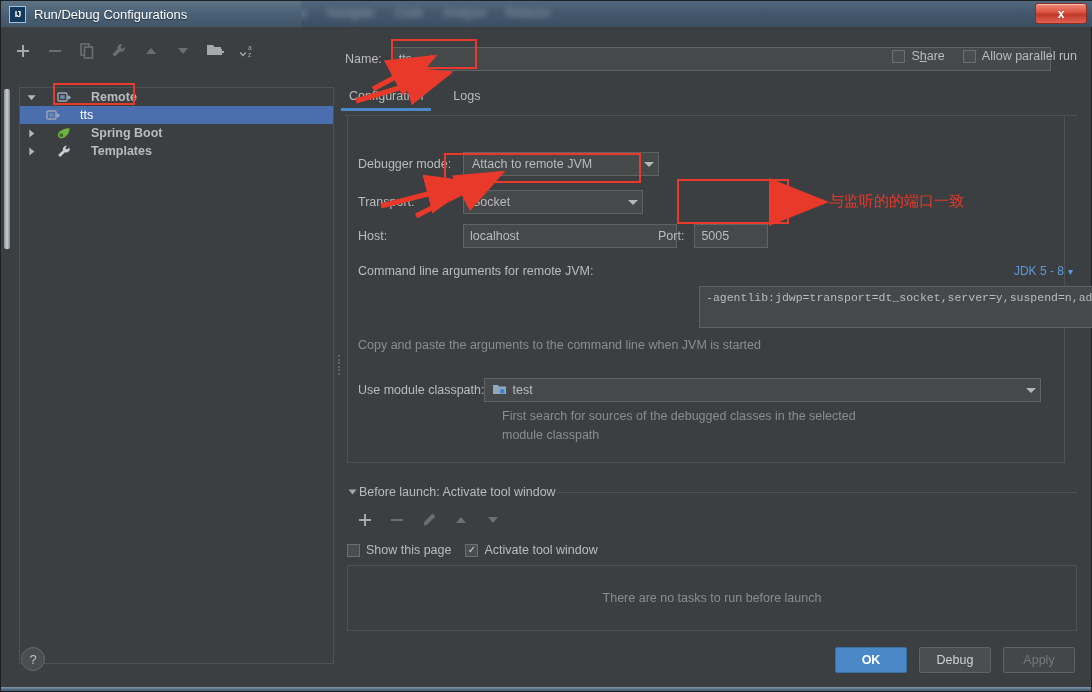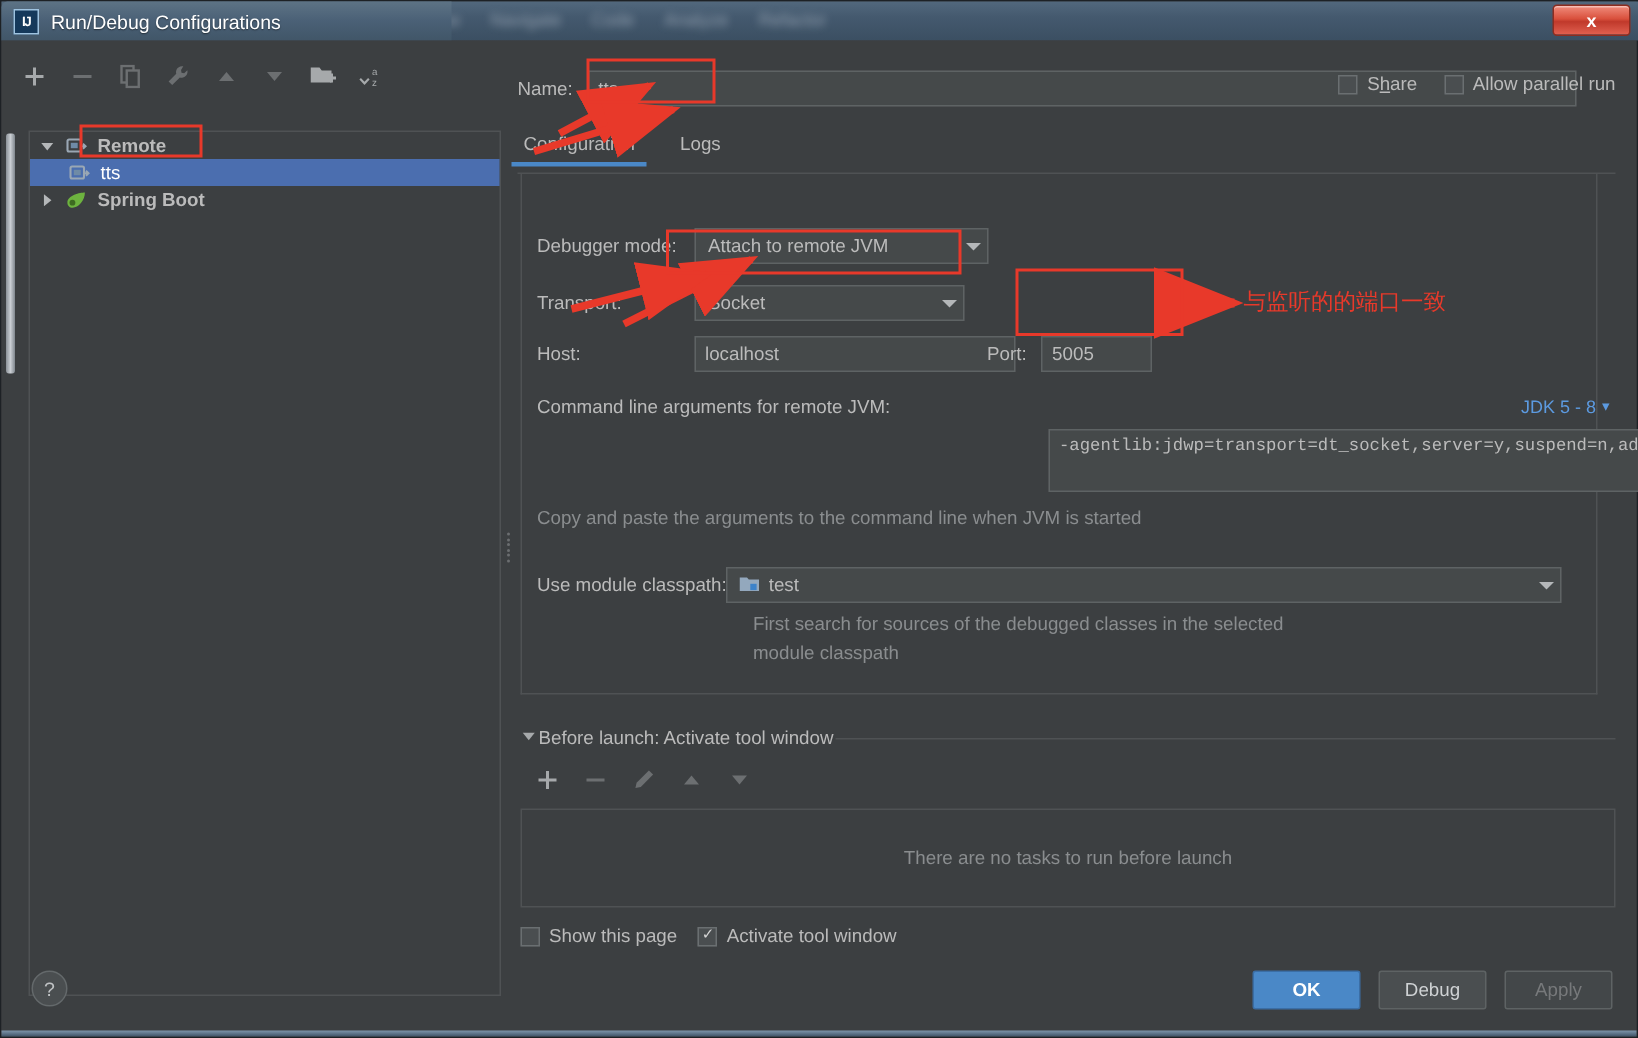--- a/index.html
+++ b/index.html
@@ -83,21 +83,21 @@
 
   
   #treepanel {
     position: absolute; left: 18px; top: 60px;
     width: 315px; height: 577px;
     background: #3c3f41;
     border: 1px solid #4f5254;
   }
   .treerow {
     display: flex; align-items: center; height: 18px;
-    padding-left: 6px; gap: 7px;
+    padding-left: 6px; gap: 20px;
     color: #bbbbbb; font-size: 12.5px; font-weight: bold;
     cursor: pointer; position: relative;
   }
   .treerow.child { padding-left: 26px; font-weight: normal; }
   .treerow.selected { background: #4b6eaf; color: #ffffff; }
   .twisty {
     width: 11px; height: 11px; flex: 0 0 11px;
     display: flex; align-items: center; justify-content: center;
   }
   .twisty svg { display:block; }
@@ -344,20 +344,33 @@
               <path d="M2.3 0.5v8l5-4z" fill="#b4b7b9"></path>
             </svg>
           </span>
           <span class="ticon">
             <svg width="15" height="13" viewBox="0 0 15 13">
               <path d="M13.5 1C10 1 1 3 1 8.2c0 2 1.5 3.6 3.7 3.6 4.2 0 8.8-5 8.8-10.8z" fill="#6db33f"></path>
               <circle cx="4.6" cy="8.2" r="2.1" fill="#3d6b21"></circle>
             </svg>
           </span>
           <span>Spring Boot</span>
+        </div>
+        <div class="treerow">
+          <span class="twisty">
+            <svg width="9" height="9" viewBox="0 0 9 9">
+              <path d="M2.3 0.5v8l5-4z" fill="#b4b7b9"></path>
+            </svg>
+          </span>
+          <span class="ticon">
+            <svg width="14" height="13" viewBox="0 0 14 13">
+              <path d="M10 .9a3.4 3.4 0 0 0-4 4.3L1.2 10l2 2 4.8-4.8A3.4 3.4 0 0 0 12.3 2.4L10.4 4.3 8.8 4l-.3-1.6z" fill="#c7cdd2"></path>
+            </svg>
+          </span>
+          <span>Templates</span>
         </div>
       </div>
 
     <div id="splitter">
       <i></i>
         <i></i>
         <i></i>
         <i></i>
         <i></i>
         <i></i>
@@ -486,34 +499,34 @@
                 <path d="M8 5l5 6H3z" fill="#a6a9ab"></path>
               </svg>
             </div>
             <div class="tbicon dis">
               <svg width="16" height="16" viewBox="0 0 16 16">
                 <path d="M8 11L3 5h10z" fill="#a6a9ab"></path>
               </svg>
             </div>
           </div>
 
-        <div id="bllist">
-          <span>There are no tasks to run before launch</span>
-        </div>
-
         <div id="blchecks">
           <div class="cb">
             <span class="cbbox"></span>
             <span>Show this page</span>
           </div>
           <div class="cb">
             <span class="cbbox">✓</span>
             <span>Activate tool window</span>
           </div>
         </div>
+
+        <div id="bllist">
+          <span>There are no tasks to run before launch</span>
+        </div>
       </div>
     </div>
 
     <div id="bottombar">
       <div id="helpbtn">?</div>
       <div id="btnrow">
         <div class="dlgbtn primary">OK</div>
         <div class="dlgbtn">Debug</div>
         <div class="dlgbtn disabled">Apply</div>
       </div>

